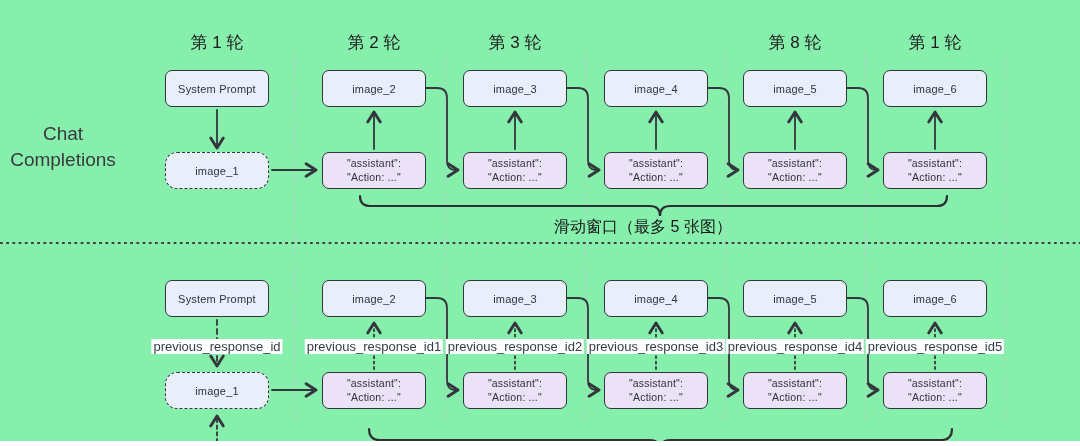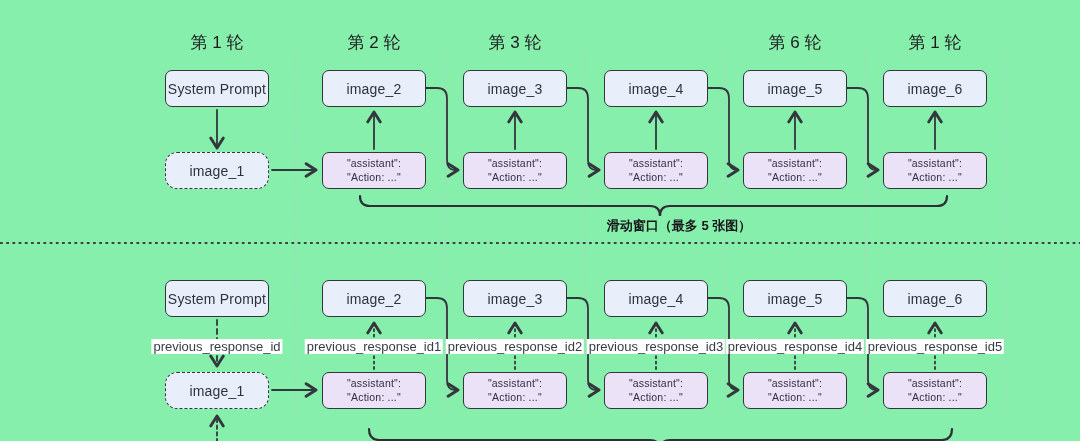--- a/index.html
+++ b/index.html
@@ -1,30 +1,30 @@
 <!DOCTYPE html>
 <html><head>
 <meta charset="utf-8">
 <style>
   html,body{margin:0;padding:0;background:#fff;}
   .canvas{position:relative;width:1080px;height:441px;background:#86efac;overflow:hidden;
           font-family:"Liberation Sans","DejaVu Sans",sans-serif;}
   .layer{position:absolute;left:0;top:0;width:1080px;height:446px;}
   .box{position:absolute;width:104px;height:37px;box-sizing:border-box;
        border:1.7px solid #34343c;border-radius:7px;display:flex;flex-direction:column;
-       align-items:center;justify-content:center;font-size:14px;letter-spacing:.2px;color:#2c3340;}
+       align-items:center;justify-content:center;font-size:11px;letter-spacing:.2px;color:#2c3340;}
   .img{background:#e9effa;}
   .asst{background:#ece2f8;font-size:10.5px;line-height:13.5px;color:#332f40;}
   .dashedb{border-style:dashed;border-radius:12px;}
   .hdr{position:absolute;top:31px;width:120px;text-align:center;font-size:17px;color:#1d1d1f;}
   .side{position:absolute;left:0;width:126px;text-align:center;font-size:19px;line-height:26px;color:#3a3a3c;}
   .plabel{position:absolute;top:339px;transform:translateX(-50%);font-size:13px;color:#363c46;
           background:#ffffff;padding:0 2px;white-space:nowrap;}
-  .brace-label{position:absolute;top:217px;left:679px;transform:translateX(-50%);
-               font-size:13px;font-weight:700;color:#17171a;white-space:nowrap;}
+  .brace-label{position:absolute;top:217px;left:643px;transform:translateX(-50%);
+               font-size:16px;font-weight:400;color:#17171a;white-space:nowrap;}
   .sep{stroke:#c3c5cd;stroke-width:1.2;stroke-dasharray:1.5 3;}
   .divider{stroke:#404046;stroke-width:1.8;stroke-dasharray:2.8 3.4;}
   .arr{stroke:#34363d;stroke-width:1.8;fill:none;stroke-linecap:round;}
   .d54{stroke-dasharray:5 4;}
   .d23{stroke-dasharray:2 3.4;}
   .d33{stroke-dasharray:3.5 3.2;}
   .brace{stroke:#2e2e33;stroke-width:2.2;fill:none;stroke-linecap:round;}
 </style>
 </head>
 <body>
@@ -77,23 +77,27 @@
       <path class="arr" d="M567,298 H578 Q588,298 588,308 V380 Q588,390 596,390 H599" marker-end="url(#ah)"></path>
       <path class="arr" d="M708,298 H719 Q729,298 729,308 V380 Q729,390 737,390 H738" marker-end="url(#ah)"></path>
       <path class="arr" d="M847,298 H858 Q868,298 868,308 V380 Q868,390 876,390 H878" marker-end="url(#ah)"></path>
       <path class="brace" d="M369,429 Q369,440 379,440 H650 Q660,440 660,451 Q660,440 670,440 H942 Q952,440 952,429"></path>
     </g>
   </svg>
 
   <div class="hdr" style="left:157px">第 1 轮</div>
   <div class="hdr" style="left:314px">第 2 轮</div>
   <div class="hdr" style="left:455px">第 3 轮</div>
-  <div class="hdr" style="left:735px">第 6 轮</div>
+  <div class="hdr" style="left:735px">第 8 轮</div>
   <div class="hdr" style="left:875px">第 1 轮</div>
 
+  <div class="side" style="top:121px">
+    <div>Chat</div>
+    <div>Completions</div>
+  </div>
   <div class="side" style="top:312px">
   </div>
 
   <div class="box img" style="left:165px;top:70px">System Prompt</div>
   <div class="box img dashedb" style="left:165px;top:152px">image_1</div>
 
   <div class="box img" style="left:322px;top:70px">image_2</div>
   <div class="box img" style="left:463px;top:70px">image_3</div>
   <div class="box img" style="left:604px;top:70px">image_4</div>
   <div class="box img" style="left:743px;top:70px">image_5</div>

